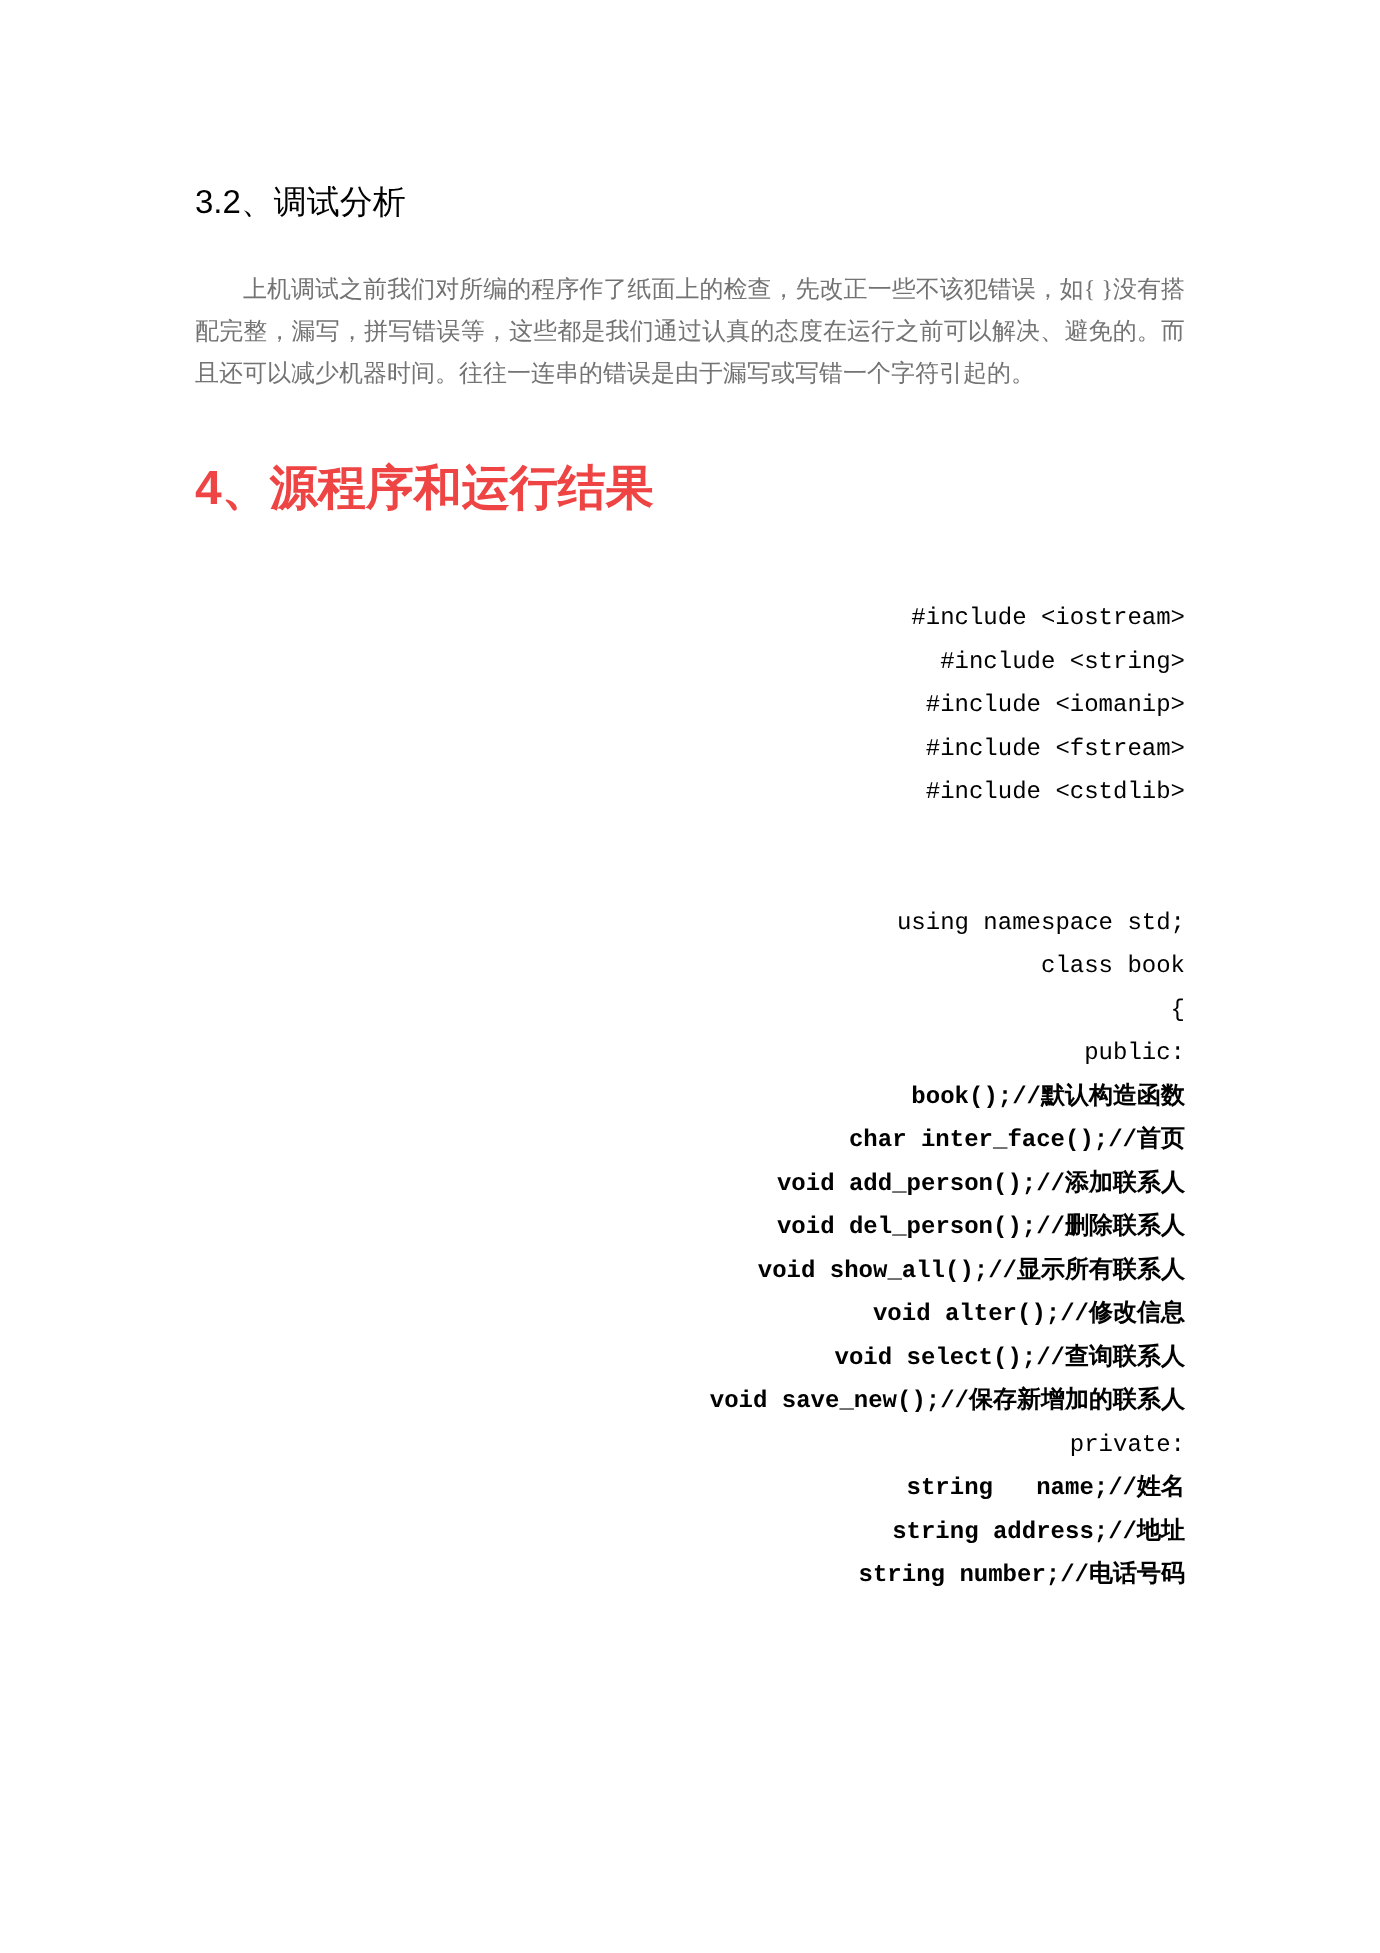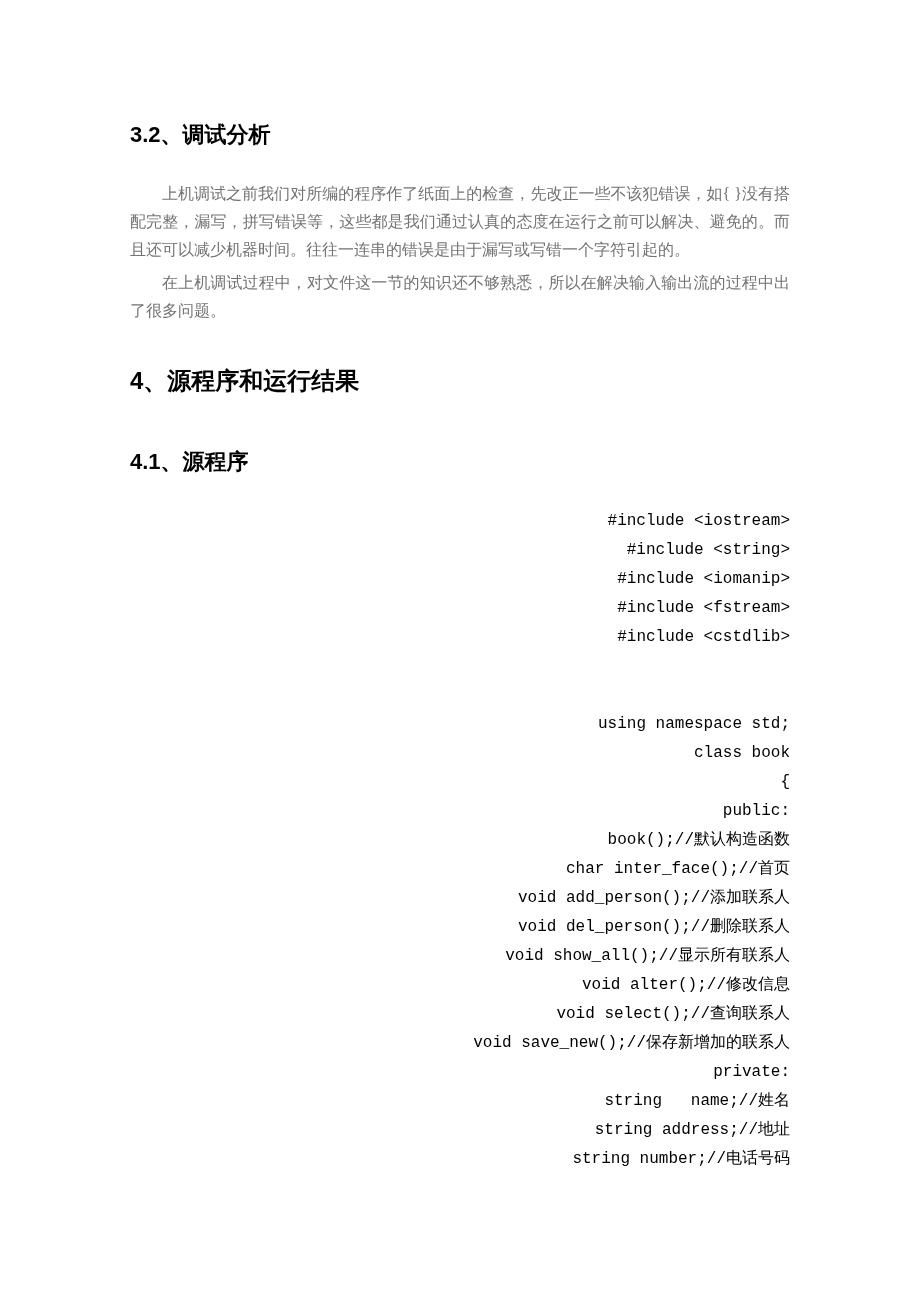--- a/index.html
+++ b/index.html
@@ -10,30 +10,30 @@
     body {
       width: 920px;
       height: 1302px;
       background: #ffffff;
       font-family: "SimSun", "宋体", serif;
       padding: 120px 130px 80px 130px;
       position: relative;
     }
     .heading-2 {
       font-family: "SimHei", "黑体", "Microsoft YaHei", sans-serif;
-      font-weight: bold;
+      font-weight: normal;
       font-size: 22px;
       color: #000;
       margin-bottom: 30px;
     }
     .heading-1 {
       font-family: "SimHei", "黑体", "Microsoft YaHei", sans-serif;
       font-weight: bold;
-      font-size: 24px;
-      color: #000000;
+      font-size: 32px;
+      color: #ef4444;
       margin-top: 40px;
       margin-bottom: 50px;
     }
     .paragraph {
       font-size: 16px;
       line-height: 28px;
       color: #737373;
       text-align: justify;
       text-indent: 2em;
       margin-bottom: 2px;
@@ -48,35 +48,32 @@
       color: #000;
       white-space: pre;
       margin-top: 10px;
       text-align: right;
     }
     .code-line {
       display: block;
     }
     .code-line.indent {
       padding-left: 2.5em;
+      font-weight: bold;
     }
   </style>
 </head>
 <body>
 
 <div>
   <h2 class="heading-2">3.2、调试分析</h2>
   <div class="paragraph-group">
     <p class="paragraph">上机调试之前我们对所编的程序作了纸面上的检查，先改正一些不该犯错误，如{ }没有搭配完整，漏写，拼写错误等，这些都是我们通过认真的态度在运行之前可以解决、避免的。而且还可以减少机器时间。往往一连串的错误是由于漏写或写错一个字符引起的。</p>
   </div>
-  <div class="paragraph-group">
-    <p class="paragraph">在上机调试过程中，对文件这一节的知识还不够熟悉，所以在解决输入输出流的过程中出了很多问题。</p>
-  </div>
 </div>
 
 <div>
   <h1 class="heading-1">4、源程序和运行结果</h1>
 </div>
 
 <div>
-  <h2 class="heading-2">4.1、源程序</h2>
   <div class="code-block" id="code-container"><span class="code-line">#include &lt;iostream&gt;</span><span class="code-line">#include &lt;string&gt;</span><span class="code-line">#include &lt;iomanip&gt;</span><span class="code-line">#include &lt;fstream&gt;</span><span class="code-line">#include &lt;cstdlib&gt;</span><span class="code-line"> </span><span class="code-line"> </span><span class="code-line">using namespace std;</span><span class="code-line">class book</span><span class="code-line">{</span><span class="code-line">public:</span><span class="code-line indent">book();//默认构造函数</span><span class="code-line indent">char inter_face();//首页</span><span class="code-line indent">void add_person();//添加联系人</span><span class="code-line indent">void del_person();//删除联系人</span><span class="code-line indent">void show_all();//显示所有联系人</span><span class="code-line indent">void alter();//修改信息</span><span class="code-line indent">void select();//查询联系人</span><span class="code-line indent">void save_new();//保存新增加的联系人</span><span class="code-line">private:</span><span class="code-line indent">string   name;//姓名</span><span class="code-line indent">string address;//地址</span><span class="code-line indent">string number;//电话号码</span></div>
 </div>
 
 </body></html>

